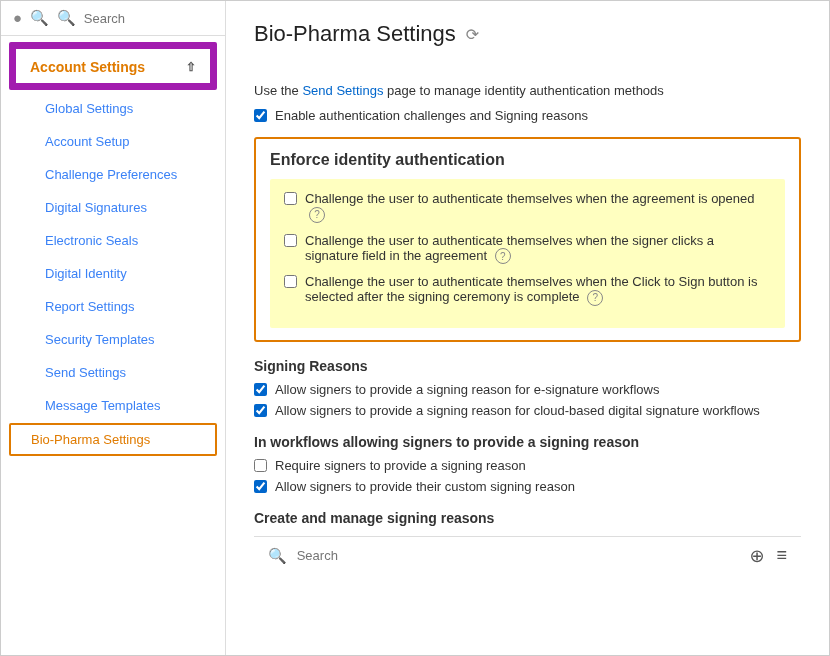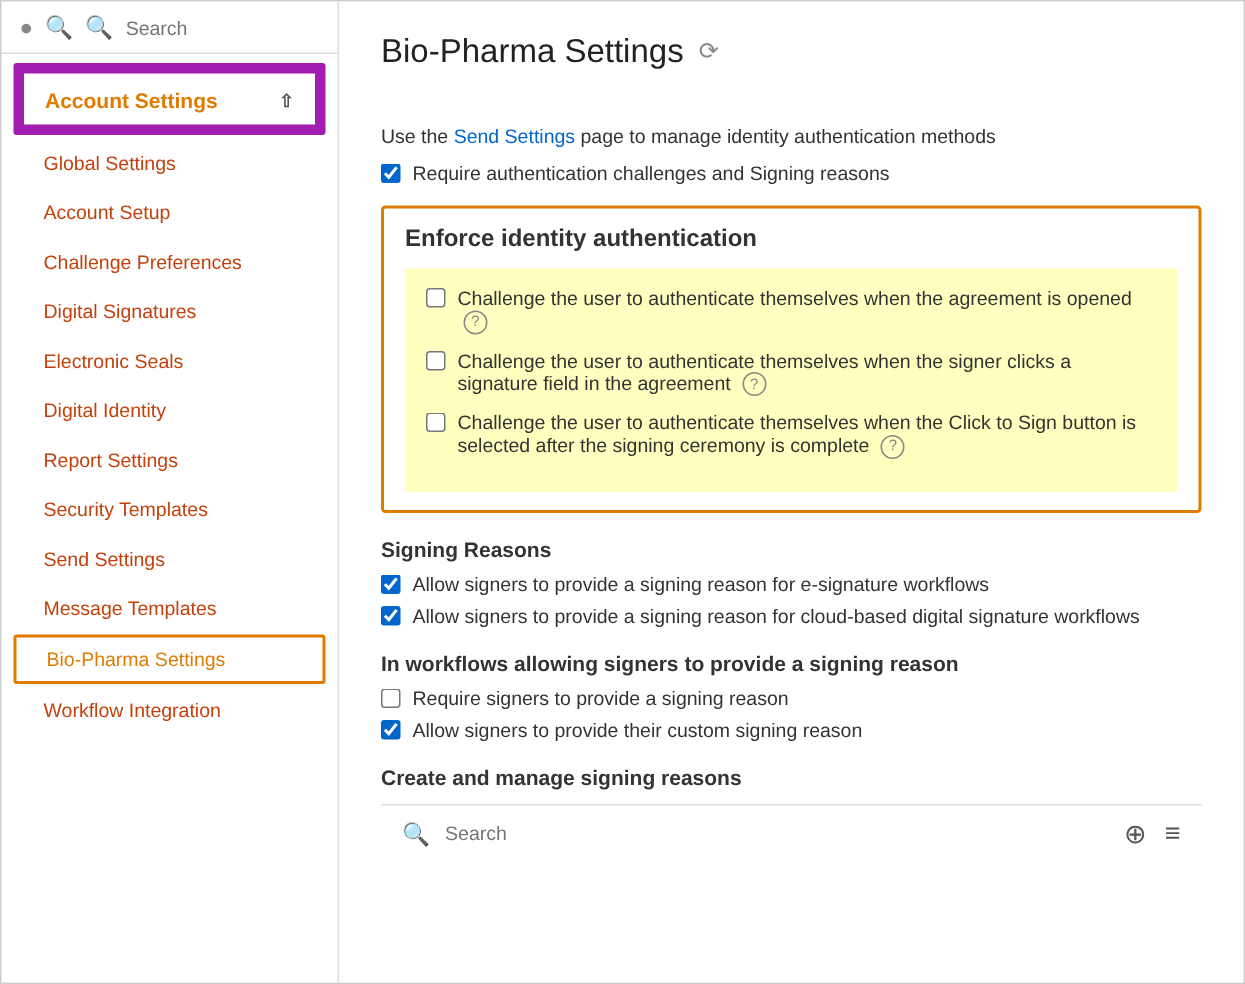--- a/index.html
+++ b/index.html
@@ -64,22 +64,23 @@
       border-radius: 2px;
     }
     .sidebar-section-header .chevron {
       font-size: 12px;
       color: #555;
     }
     .sidebar-nav-item {
       padding: 9px 14px 9px 28px;
       cursor: pointer;
       font-size: 13px;
-      color: #c2410c;
+      color: #3b82f6;
       white-space: nowrap;
+      margin-left: 16px;
     }
     .sidebar-nav-item.active {
       color: #e07b00;
       border: 2px solid #e07b00;
       margin: 1px 8px;
       padding: 7px 14px 7px 20px;
       border-radius: 2px;
     }
     
     .main-content {
@@ -219,40 +220,39 @@
         <div class="sidebar-nav-item">Account Setup</div>
         <div class="sidebar-nav-item">Challenge Preferences</div>
         <div class="sidebar-nav-item">Digital Signatures</div>
         <div class="sidebar-nav-item">Electronic Seals</div>
         <div class="sidebar-nav-item">Digital Identity</div>
         <div class="sidebar-nav-item">Report Settings</div>
         <div class="sidebar-nav-item">Security Templates</div>
         <div class="sidebar-nav-item">Send Settings</div>
         <div class="sidebar-nav-item">Message Templates</div>
         <div class="sidebar-nav-item active">Bio-Pharma Settings</div>
-        <div class="sidebar-nav-item">Workflow Integration</div>
       </div>
     </div>
 
     <div class="main-content">
 
       <div class="page-title">
         <span>Bio-Pharma Settings</span>
         <span class="refresh-icon">⟳</span>
       </div>
 
       <div class="intro-text">
         <span>Use the</span>
         <a href="#">Send Settings</a>
         <span>page to manage identity authentication methods</span>
       </div>
 
       <div class="checkbox-row">
         <input type="checkbox" checked="" style="">
-        <label>Require authentication challenges and Signing reasons</label>
+        <label>Enable authentication challenges and Signing reasons</label>
       </div>
 
       <div class="section-box">
         <div class="section-box-title">Enforce identity authentication</div>
         <div class="highlight-box">
 
           <div class="checkbox-row">
             <input type="checkbox" style="">
             <span>Challenge the user to authenticate themselves when the agreement is opened <span class="help-icon">?</span></span>
           </div>

